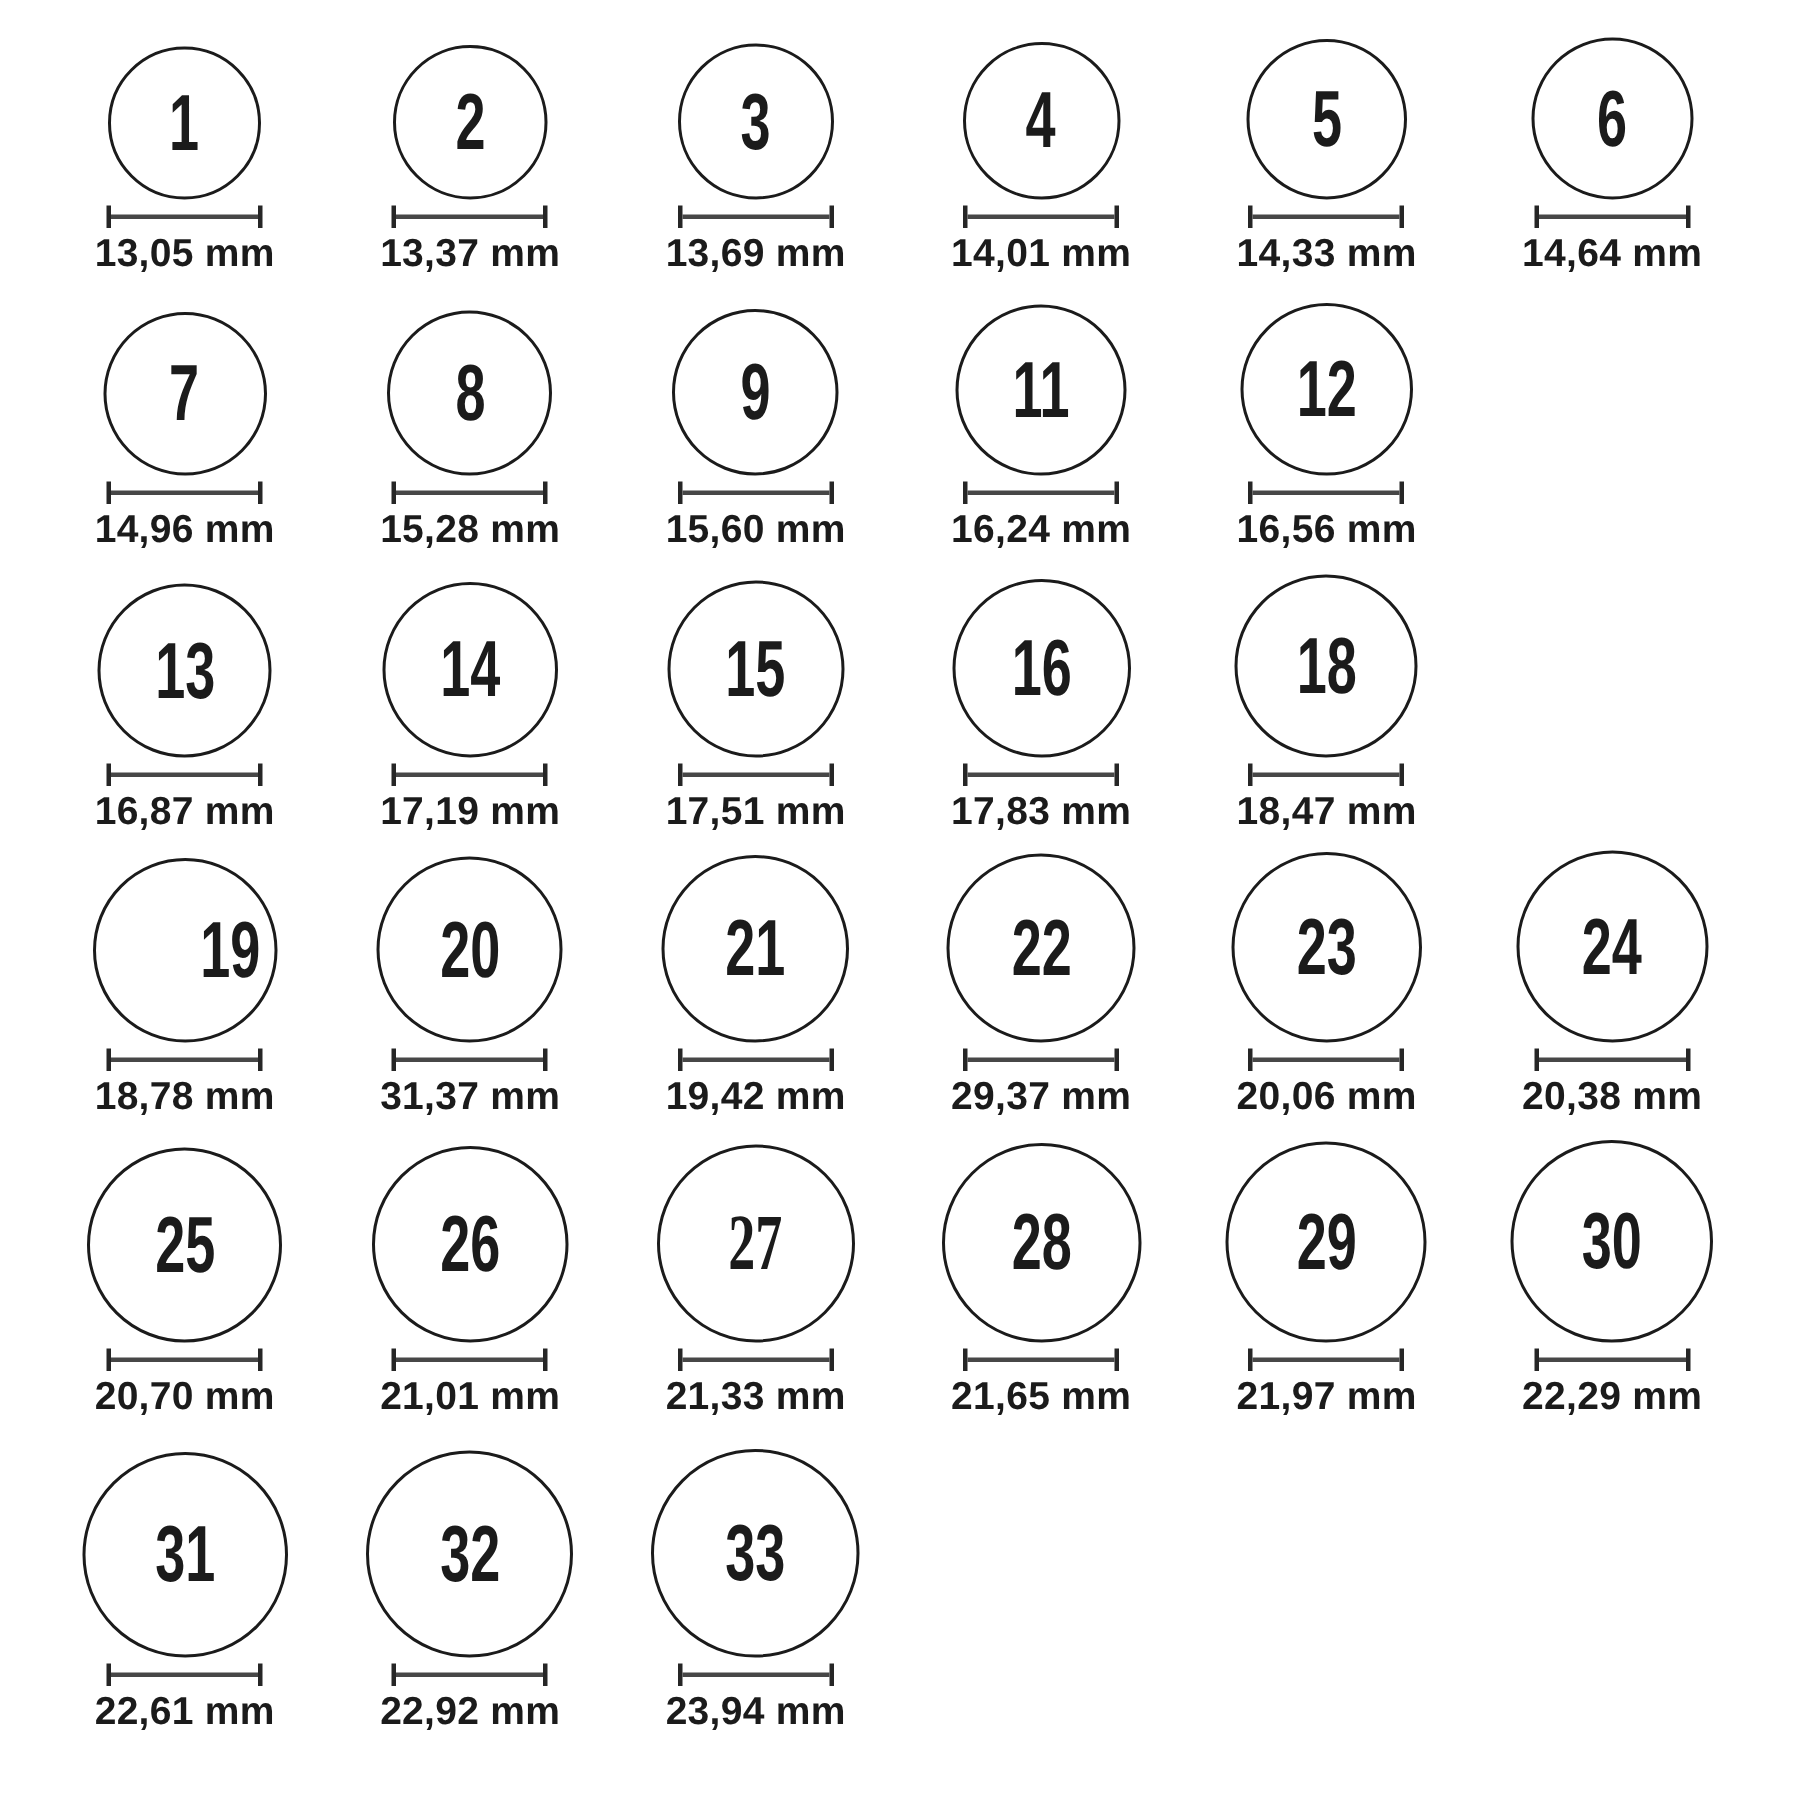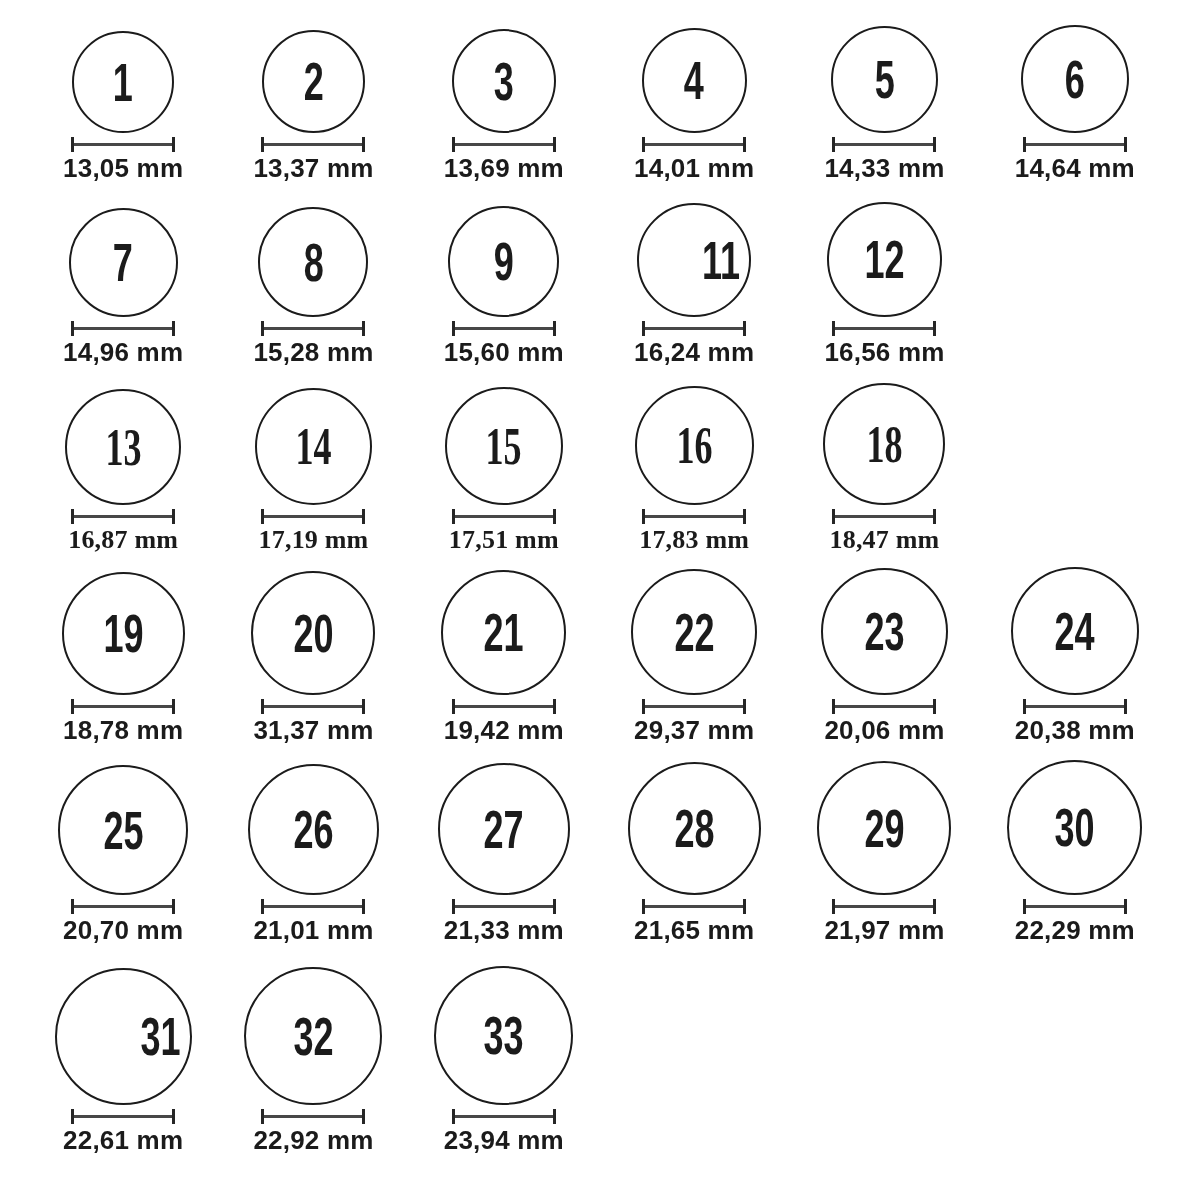--- a/index.html
+++ b/index.html
@@ -17,21 +17,21 @@
   .grid {
     padding: 0 30px 0 28px;
     display: flex;
     flex-direction: column;
   }
   .row {
     display: flex;
   }
   .row:nth-child(1) { height: 188px; }
   .row:nth-child(2) { height: 184px; }
-  .row:nth-child(3) { height: 188px; font-family: Liberation Serif, serif; }
+  .row:nth-child(3) { height: 188px; }
   .row:nth-child(4) { height: 195px; }
   .row:nth-child(5) { height: 200px; }
   .row:nth-child(6) { height: 210px; }
   .cell {
     flex: 0 0 16.6667%;
     box-sizing: border-box;
     display: flex;
     flex-direction: column;
     align-items: center;
     justify-content: flex-end;
@@ -174,21 +174,21 @@
       <span class="num">9</span>
     </div>
     <div class="ruler">
       <div class="ruler-line"></div>
     </div>
     <div class="label">15,60 mm</div>
   </div>
 
 
   <div class="cell">
-    <div class="circle" style="width: 114px; height: 114px; justify-content: flex-end;">
+    <div class="circle" style="width: 114px; height: 114px;">
       <span class="num">11</span>
     </div>
     <div class="ruler">
       <div class="ruler-line"></div>
     </div>
     <div class="label">16,24 mm</div>
   </div>
 
   <div class="cell">
     <div class="circle" style="width: 115px; height: 115px;">
@@ -247,21 +247,21 @@
       <span class="num">18</span>
     </div>
     <div class="ruler">
       <div class="ruler-line"></div>
     </div>
     <div class="label">18,47 mm</div>
   </div>
 </div>
     <div class="row">
   <div class="cell">
-    <div class="circle" style="width: 123px; height: 123px;">
+    <div class="circle" style="width: 123px; height: 123px; justify-content: flex-end;">
       <span class="num">19</span>
     </div>
     <div class="ruler">
       <div class="ruler-line"></div>
     </div>
     <div class="label">18,78 mm</div>
   </div>
 
   <div class="cell">
     <div class="circle" style="width: 124px; height: 124px;">
@@ -328,21 +328,21 @@
     <div class="circle" style="width: 131px; height: 131px; justify-content: center;">
       <span class="num">26</span>
     </div>
     <div class="ruler">
       <div class="ruler-line"></div>
     </div>
     <div class="label">21,01 mm</div>
   </div>
 
   <div class="cell">
-    <div class="circle" style="width: 132px; height: 132px;">
+    <div class="circle" style="width: 132px; height: 132px; font-family: Liberation Serif, serif;">
       <span class="num">27</span>
     </div>
     <div class="ruler">
       <div class="ruler-line"></div>
     </div>
     <div class="label">21,33 mm</div>
   </div>
 
   <div class="cell">
     <div class="circle" style="width: 133px; height: 133px;">
@@ -369,21 +369,21 @@
       <span class="num">30</span>
     </div>
     <div class="ruler">
       <div class="ruler-line"></div>
     </div>
     <div class="label">22,29 mm</div>
   </div>
 </div>
     <div class="row">
   <div class="cell">
-    <div class="circle" style="width: 137px; height: 137px; justify-content: flex-end;">
+    <div class="circle" style="width: 137px; height: 137px;">
       <span class="num">31</span>
     </div>
     <div class="ruler">
       <div class="ruler-line"></div>
     </div>
     <div class="label">22,61 mm</div>
   </div>
 
   <div class="cell">
     <div class="circle" style="width: 138px; height: 138px;">

